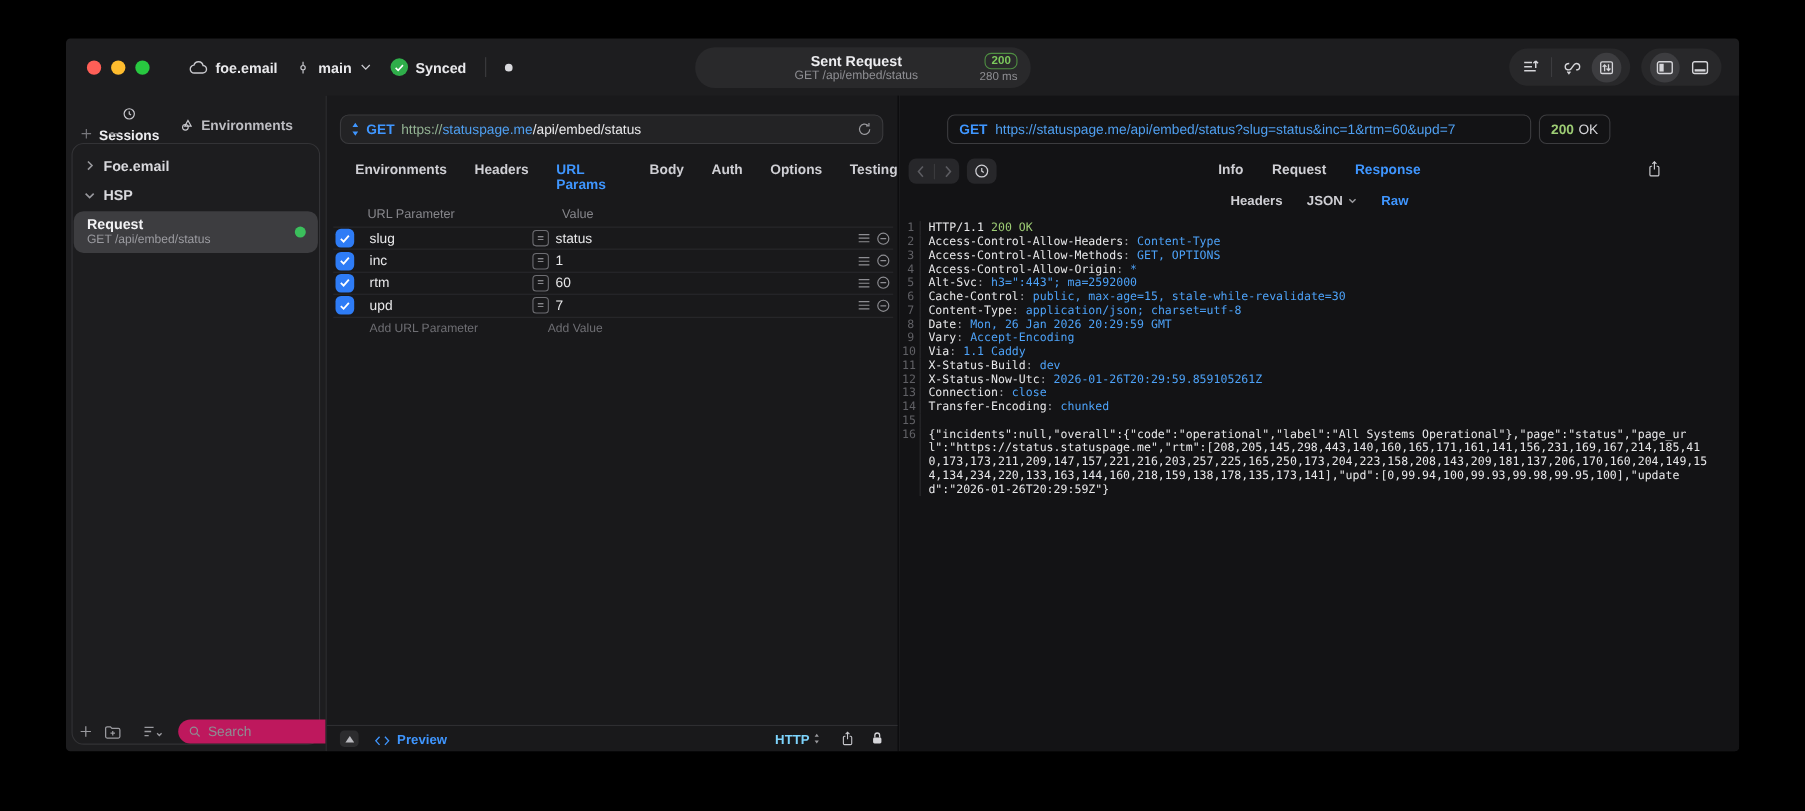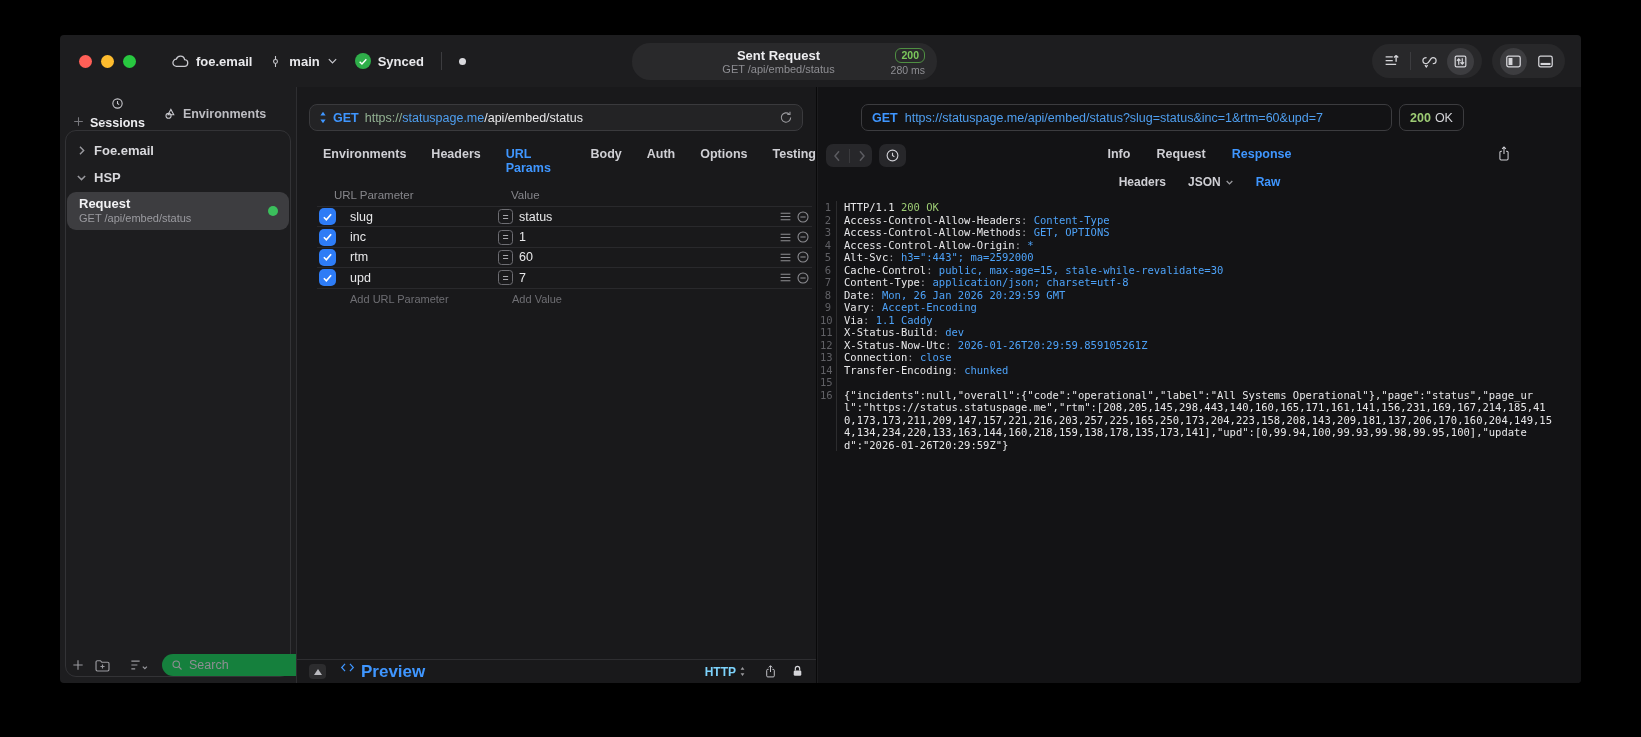--- a/index.html
+++ b/index.html
@@ -64,21 +64,21 @@
   .req-card { position:absolute; left:7px; right:7px; top:105px; height:38px;
     background:#3d3d40; border-radius:9px; padding:4px 12px; }
   .req-title { font-size:13px; font-weight:700; color:#f2f2f4; line-height:16px; }
   .req-sub { font-size:11px; color:#9b9ba0; line-height:13px; }
   .req-dot { position:absolute; right:11px; top:14px; width:10px; height:10px;
     border-radius:50%; background:#3bbf5c; }
 
   .side-bottom { position:absolute; left:11px; right:9px; bottom:7px; height:22px;
     display:flex; align-items:center; gap:9px; color:#9a9a9f; }
   .sb-sep { width:1px; height:15px; background:#3a3a3d; }
-  .search-pill { flex:1; height:22px; background:#15803d; border-radius:11px;
+  .search-pill { flex:1; height:22px; background:#be185d; border-radius:11px;
     display:flex; align-items:center; padding:0 9px; gap:6px; margin-left:4px; }
   .search-pill input { flex:1; background:transparent; border:none; outline:none;
     color:#d5d5d9; font-size:12.5px; font-family:"Liberation Sans",sans-serif; }
   .search-pill input::placeholder { color:#8e8e93; }
 
   
   .midpanel { position:absolute; left:236px; top:52px; width:521px; bottom:0;
     background:#19191b; border-left:1px solid #2e2e31; border-right:1px solid #09090a; }
   .urlbar { position:absolute; left:12px; top:17px; right:13px; height:27px;
     background:#232325; border:1px solid #3a3a3d; border-radius:8px; display:flex;
@@ -91,42 +91,42 @@
   .refresh { color:#9a9a9e; }
 
   .rtab-bar { position:absolute; left:0; right:0; top:60px; display:flex;
     justify-content:center; gap:25px; padding-left:26px; }
   .tab { font-size:12.5px; color:#cfcfd4; font-weight:600; }
   .tab.active { color:#3f96ff; }
 
   .col-heads { position:absolute; left:0; right:0; top:102px; font-size:11.5px; color:#86868b; }
   .col-heads .c1 { position:absolute; left:37px; }
   .col-heads .c2 { position:absolute; left:214px; }
-  .param-rows { position:absolute; left:20px; right:4px; top:119px; }
+  .param-rows { position:absolute; left:6px; right:4px; top:119px; }
   .prow { display:flex; align-items:center; height:20.4px; border-top:1px solid #29292c;
     padding-left:2px; }
   .pcheck { width:17px; height:17px; border-radius:5px; background:#2e7cf6; flex:none;
     display:flex; align-items:center; justify-content:center; }
   .pname { width:148px; margin-left:14px; color:#e8e8ea; font-size:12.5px; }
   .peq { width:15px; height:15px; border:1px solid #6d6d72; border-radius:3.5px;
     color:#a6a6ab; font-size:10.5px; display:flex; align-items:center;
     justify-content:center; flex:none; }
   .pval { flex:1; margin-left:6px; color:#e8e8ea; font-size:12.5px; }
   .picon { width:18px; color:#8e8e93; display:flex; justify-content:center; }
   .prow-add { display:flex; height:21px; align-items:center; border-top:1px solid #29292c;
     color:#6e6e73; font-size:11px; }
   .prow-add .a1 { margin-left:33px; width:162px; }
 
   .mid-bottom { position:absolute; left:0; right:0; bottom:0; height:24px;
     border-top:1px solid #2e2e31; display:flex; align-items:center; padding:0 12px; }
   .up-btn { width:17px; height:15px; background:#2c2c2e; border-radius:4px;
     display:flex; align-items:center; justify-content:center; margin-right:14px; }
   .up-tri { width:0; height:0; border-left:4px solid transparent;
     border-right:4px solid transparent; border-bottom:6px solid #b9b9be; }
-  .preview { display:flex; align-items:flex-start; gap:6px; color:#3f96ff; font-size:17px;
+  .preview { display:flex; align-items:flex-end; gap:6px; color:#3f96ff; font-size:12px;
     font-weight:600; }
   .mid-bottom .spacer { flex:1; }
   .proto { display:flex; align-items:center; gap:3px; color:#7dd3fc; font-size:12px;
     font-weight:600; margin-right:18px; }
   .mb-ico { color:#c9c9ce; margin-left:14px; }
 
   
   .rpanel { position:absolute; left:758px; right:0; top:52px; bottom:0; background:#131315; }
   .resp-urlbox { position:absolute; left:43px; top:17px; width:531px; height:27px;
     border:1px solid #3c3c3f; border-radius:7px; display:flex; align-items:center;

